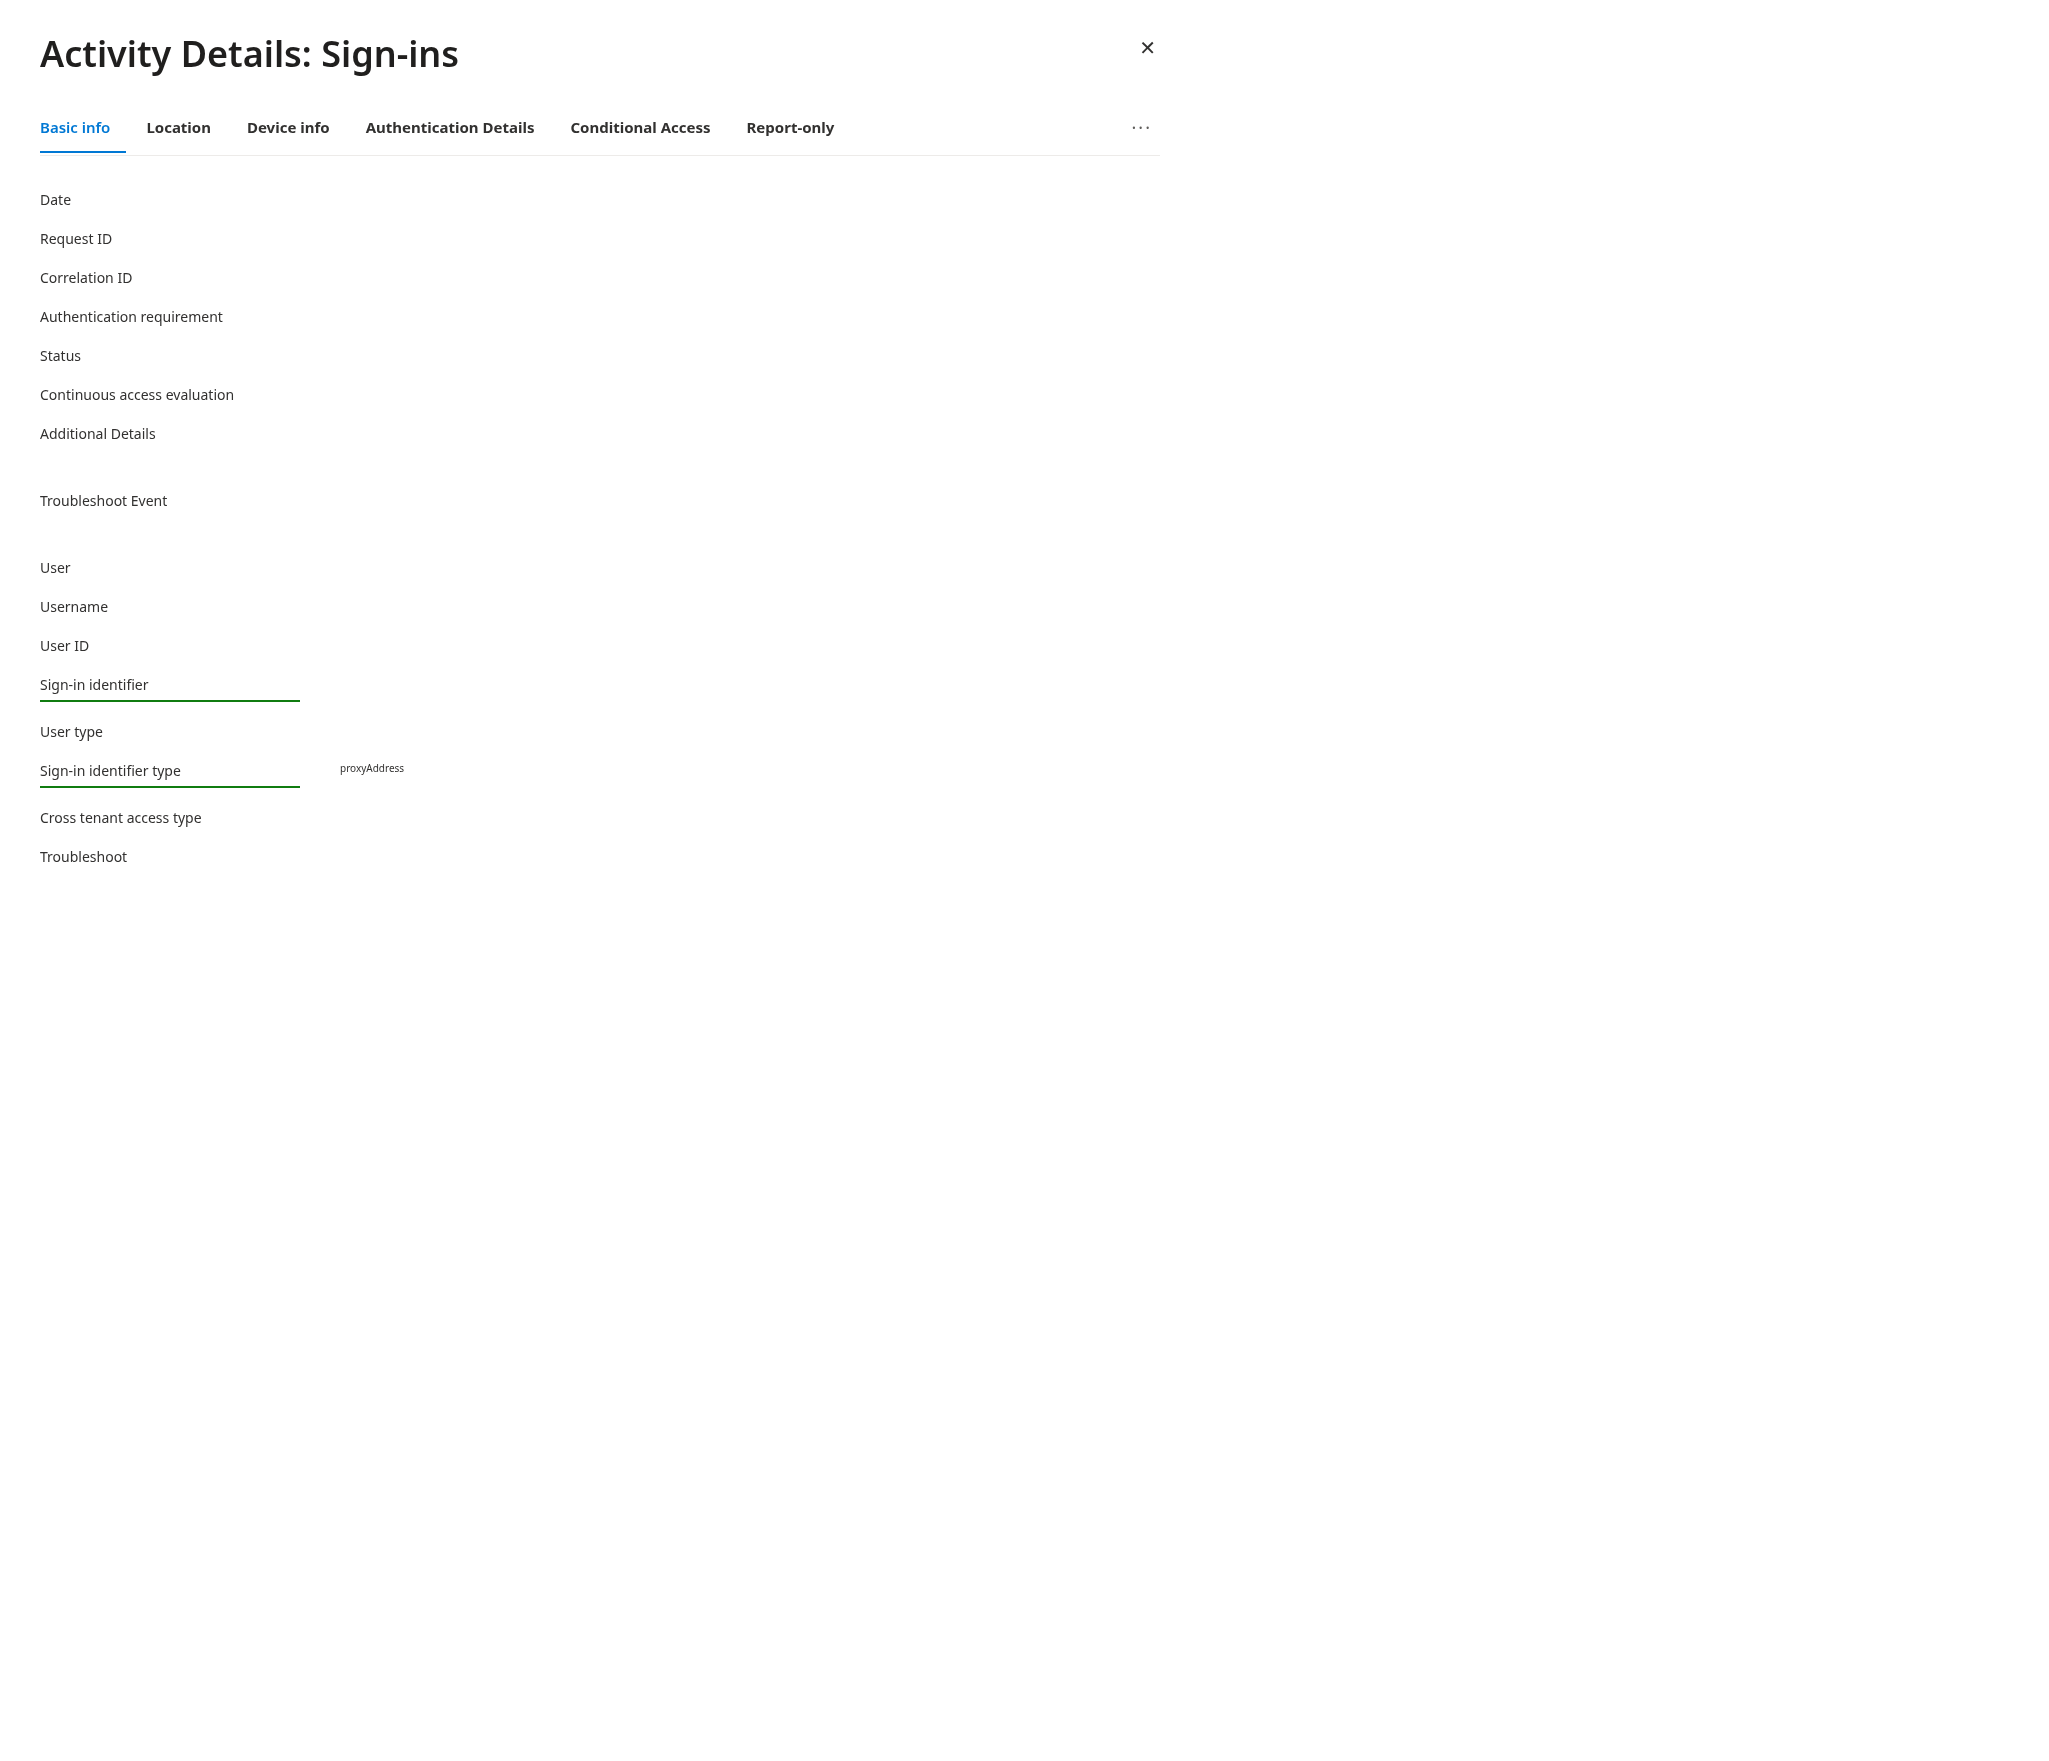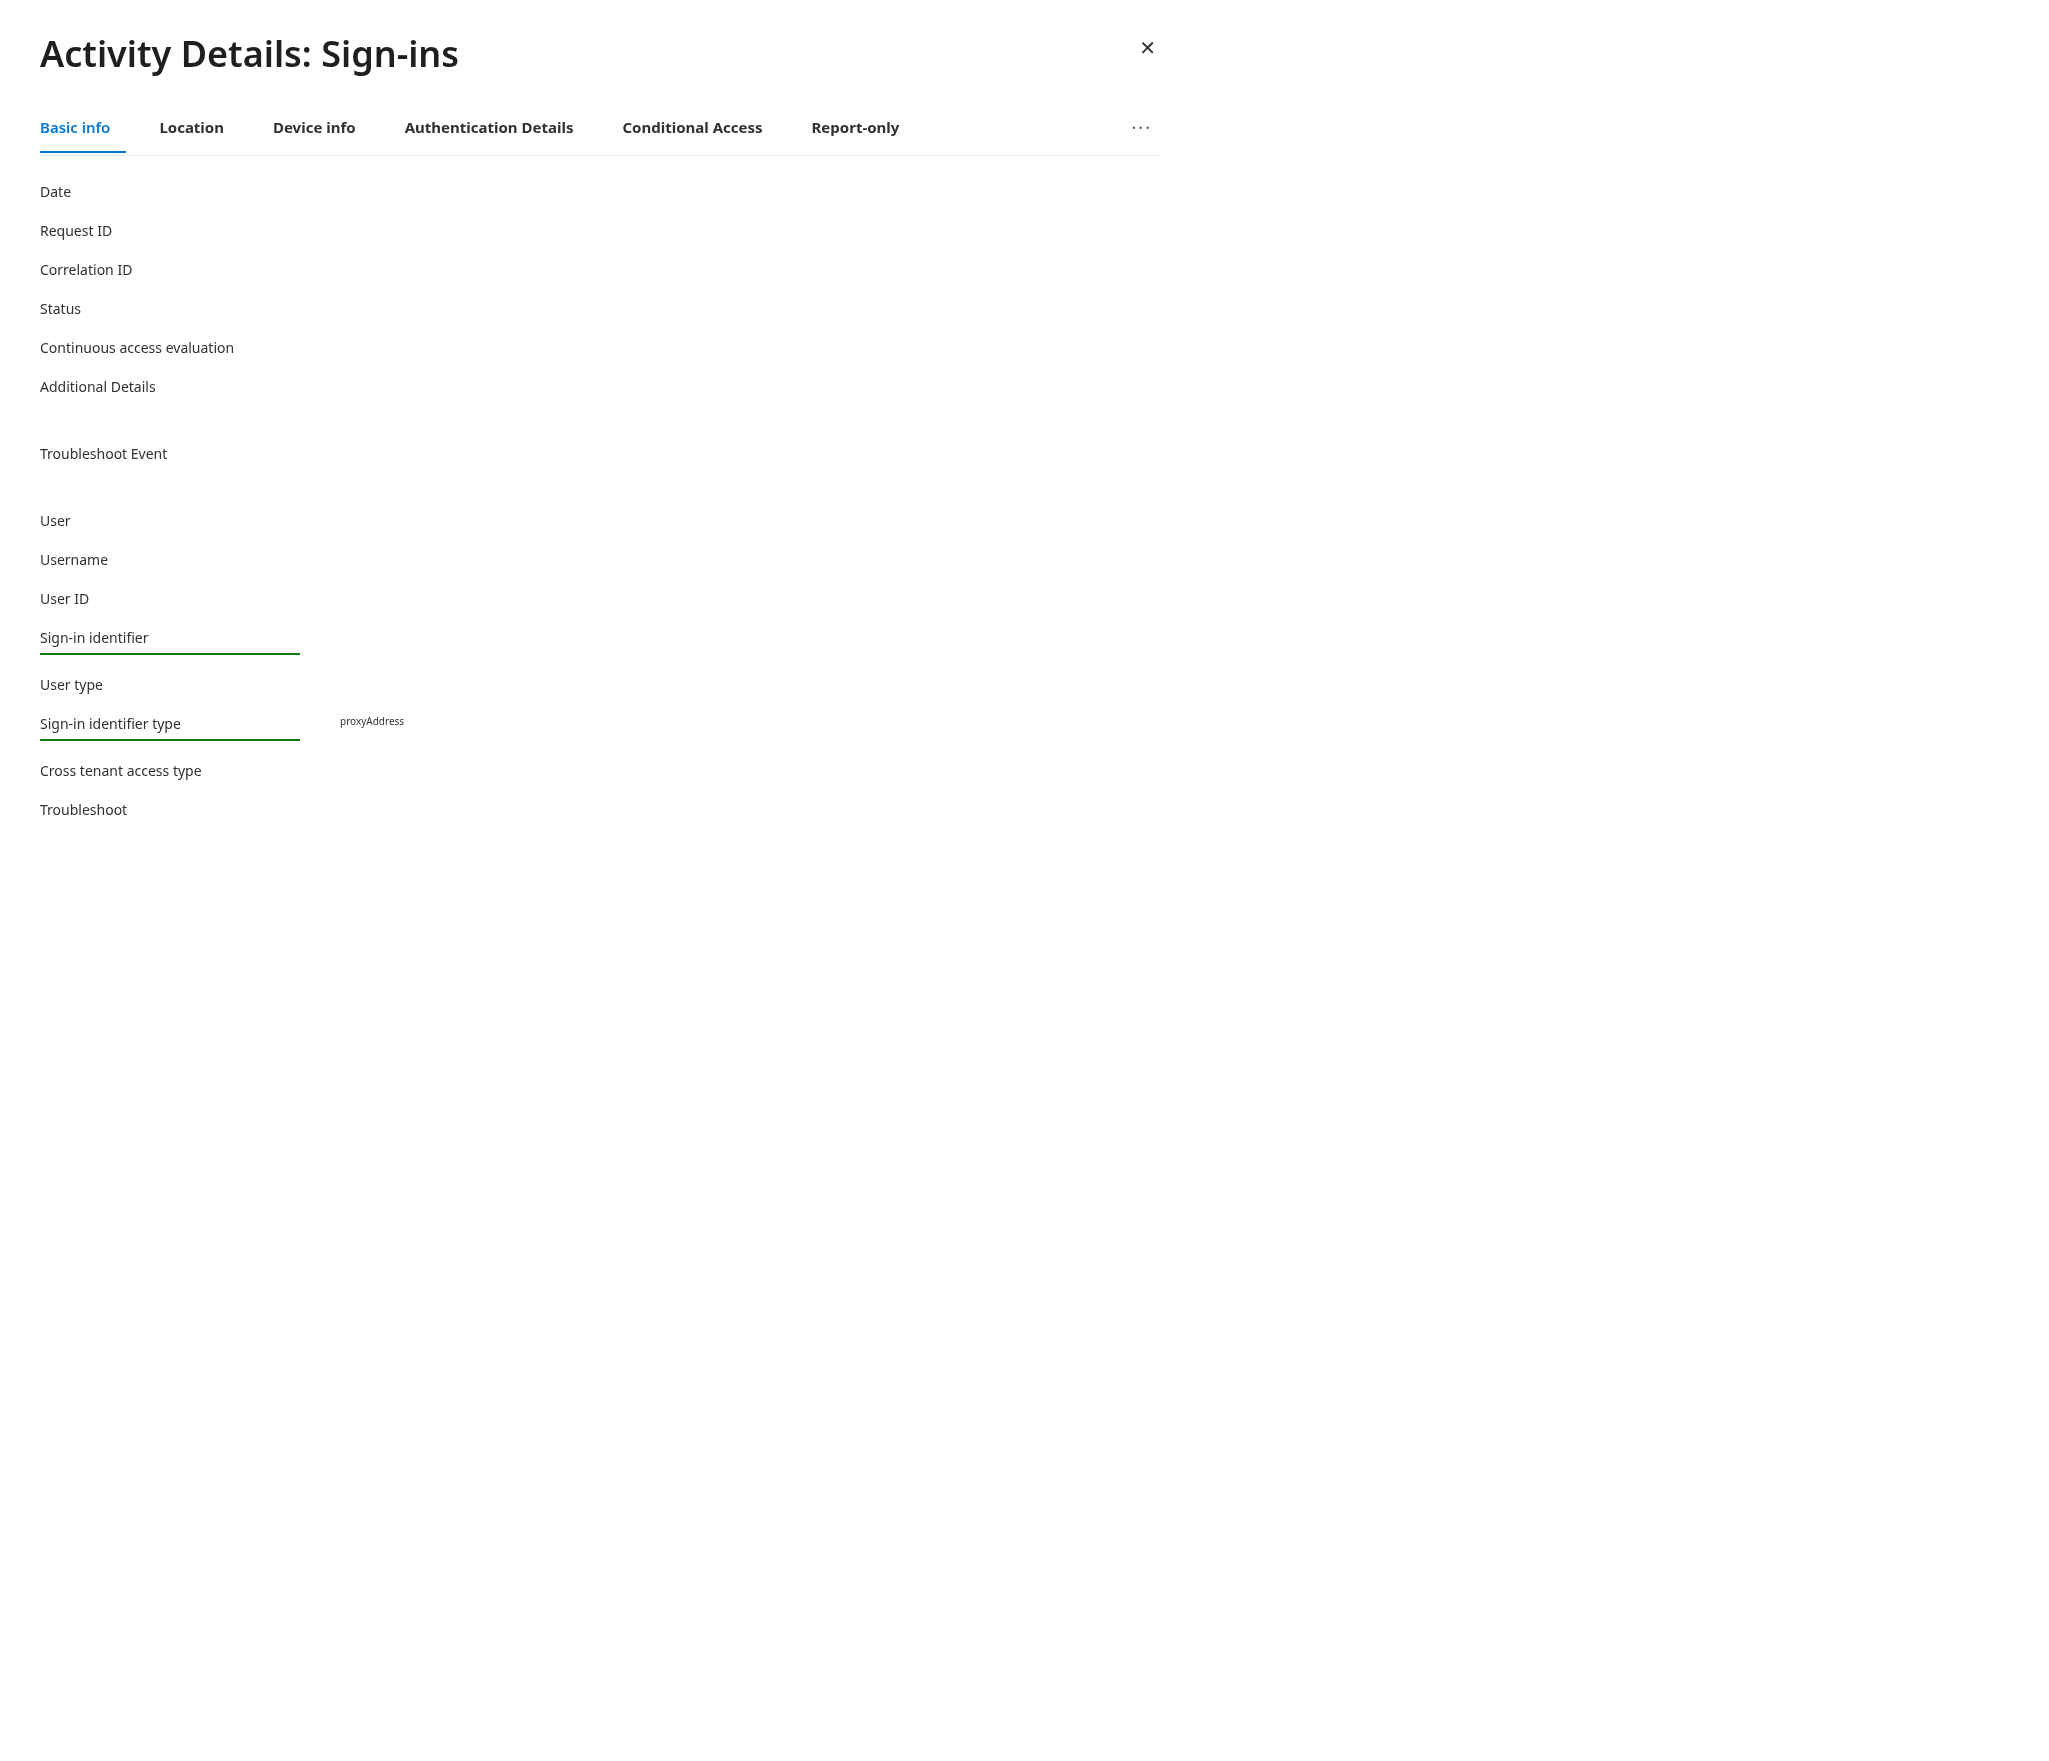--- a/index.html
+++ b/index.html
@@ -48,22 +48,22 @@
       display: flex;
       align-items: center;
       justify-content: center;
       border-radius: 2px;
     }
 
     .tabs {
       display: flex;
       align-items: center;
       border-bottom: 1px solid #edebe9;
-      margin-bottom: 0;
-      gap: 17px;
+      margin-bottom: 8px;
+      gap: 4px;
     }
 
     .tab {
       padding: 12px 16px 14px 16px;
       font-size: 15px;
       cursor: pointer;
       border-bottom: 2px solid transparent;
       color: #323130;
       white-space: nowrap;
       user-select: none;
@@ -151,20 +151,24 @@
     </div>
     <div class="field-row">
       <span class="field-label">Request ID</span>
       <span class="field-value"></span>
     </div>
     <div class="field-row">
       <span class="field-label">Correlation ID</span>
       <span class="field-value"></span>
     </div>
     <div class="field-row">
+      <span class="field-label">Authentication requirement</span>
+      <span class="field-value"></span>
+    </div>
+    <div class="field-row">
       <span class="field-label">Status</span>
       <span class="field-value"></span>
     </div>
     <div class="field-row">
       <span class="field-label">Continuous access evaluation</span>
       <span class="field-value"></span>
     </div>
     <div class="field-row">
       <span class="field-label">Additional Details</span>
       <span class="field-value"></span>

